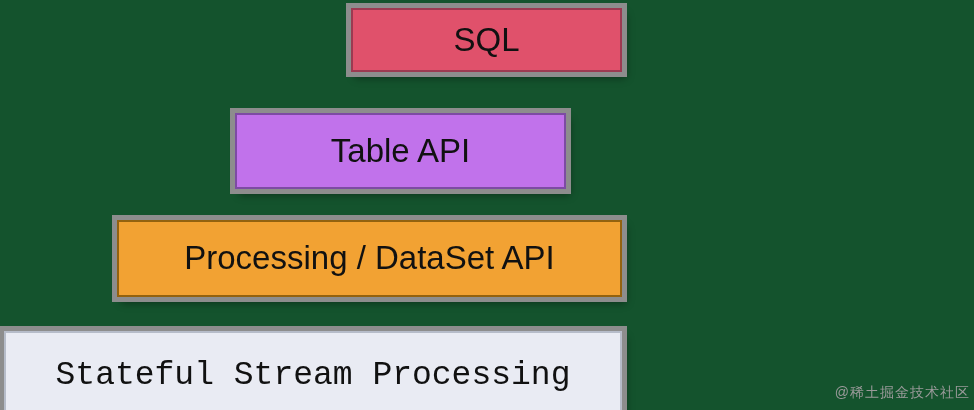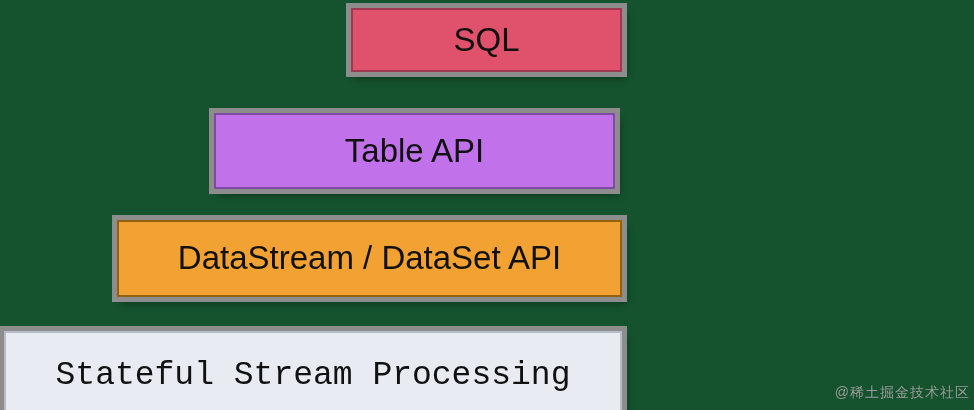--- a/index.html
+++ b/index.html
@@ -25,21 +25,21 @@
     font-size: 33px;
     color: #111111;
     box-shadow: 0 0 0 5px var(--shadow-color, #8d8d8d), 4px 6px 8px rgba(0,0,0,0.40);
   }
   .layer-label {
     white-space: nowrap;
     line-height: 1;
     padding-bottom: 2px;
   }
   #layer-sql        { left: 351px; top: 8px;   width: 271px; height: 64px; }
-  #layer-table      { left: 214px; top: 113px; width: 401px; height: 76px; }
+  #layer-table      { left: 235px; top: 113px; width: 331px; height: 76px; }
   #layer-datastream { left: 117px; top: 220px; width: 505px; height: 77px; }
   #layer-stateful   { left: 4px;   top: 331px; width: 618px; height: 90px; font-family: Liberation Mono, monospace; }
   .watermark {
     position: absolute;
     right: 4px;
     bottom: 8px;
     font-size: 14px;
     letter-spacing: 1px;
     color: #9a9a9a;
     white-space: nowrap;
@@ -52,21 +52,21 @@
 
   <div class="layer" id="layer-sql" style="background: rgb(224, 81, 107); border-color: rgb(156, 58, 81); color: rgb(17, 17, 17);">
     <span class="layer-label">SQL</span>
   </div>
 
   <div class="layer" id="layer-table" style="background: rgb(193, 114, 235); border-color: rgb(125, 75, 163); color: rgb(17, 17, 17);">
     <span class="layer-label">Table API</span>
   </div>
 
   <div class="layer" id="layer-datastream" style="background: rgb(242, 162, 51); border-color: rgb(147, 98, 15); color: rgb(17, 17, 17);">
-    <span class="layer-label">DataStream / DataSet API</span>
+    <span class="layer-label">Processing / DataSet API</span>
   </div>
 
   <div class="layer" id="layer-stateful" style="background: rgb(233, 235, 243); border-color: rgb(182, 188, 201); color: rgb(17, 17, 17);">
     <span class="layer-label">Stateful Stream Processing</span>
   </div>
 
   <div class="watermark" style="color: rgb(154, 154, 154);">@稀土掘金技术社区</div>
 
 </div>
 

